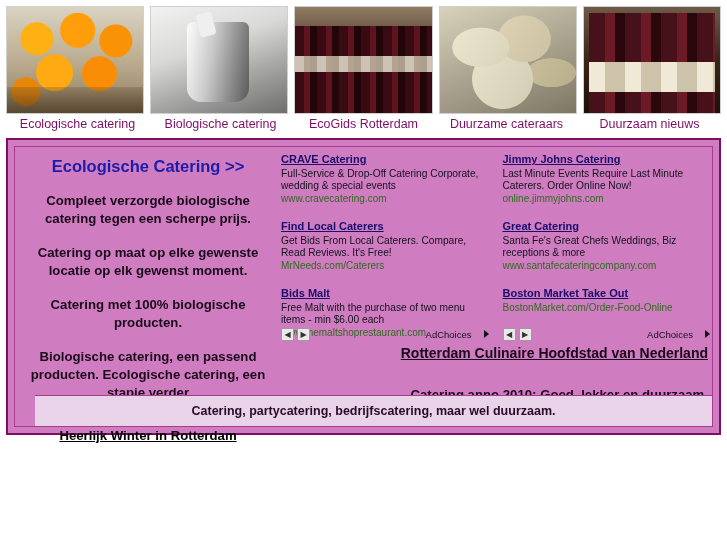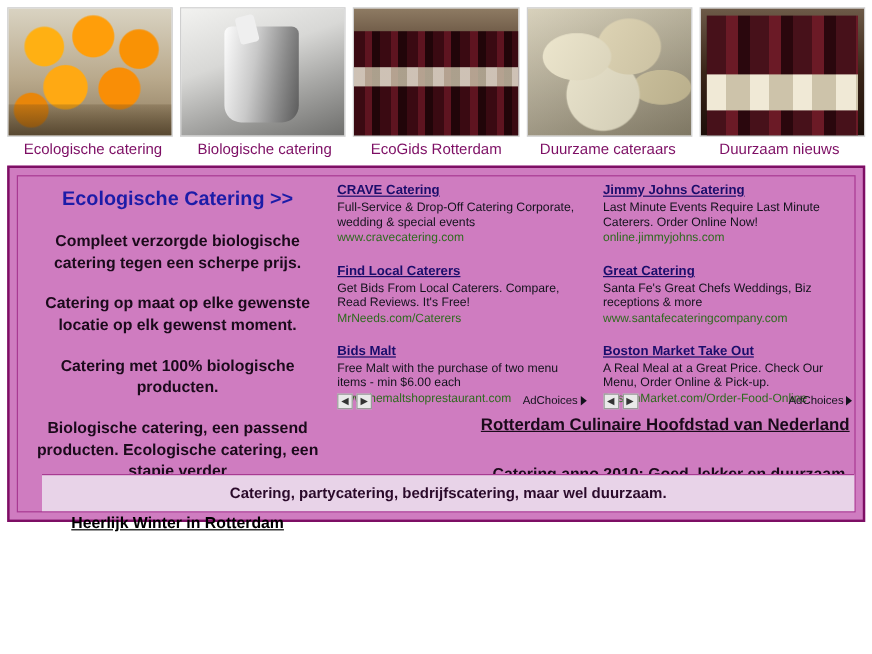--- a/index.html
+++ b/index.html
@@ -274,21 +274,21 @@
     margin-right: 3px;
     cursor: pointer;
     box-sizing: border-box;
   }
   .adchoices {
     margin-left: auto;
     font-size: 9.5px;
     color: #12121c;
     display: flex;
     align-items: center;
-    gap: 2px;
+    gap: 12px;
   }
   .adchoices .tri {
     display: inline-block;
     width: 0; height: 0;
     border-left: 5px solid #12121c;
     border-top: 4px solid transparent;
     border-bottom: 4px solid transparent;
   }
 
   
@@ -398,21 +398,20 @@
             <div class="ad-body">Last Minute Events Require Last Minute Caterers. Order Online Now!</div>
             <div class="ad-url">online.jimmyjohns.com</div>
           </div>
           <div class="ad">
             <a class="ad-title" href="#">Great Catering</a>
             <div class="ad-body">Santa Fe's Great Chefs Weddings, Biz receptions &amp; more</div>
             <div class="ad-url">www.santafecateringcompany.com</div>
           </div>
           <div class="ad">
             <a class="ad-title" href="#">Boston Market Take Out</a>
-            <div class="ad-body">A Real Meal at a Great Price. Check Our Menu, Order Online &amp; Pick-up.</div>
             <div class="ad-url">BostonMarket.com/Order-Food-Online</div>
           </div>
           <div class="ad-footer">
             <div class="arrow-btn">◀</div>
             <div class="arrow-btn">▶</div>
             <div class="adchoices">
               <span>AdChoices</span>
               <span class="tri"></span>
             </div>
           </div>

